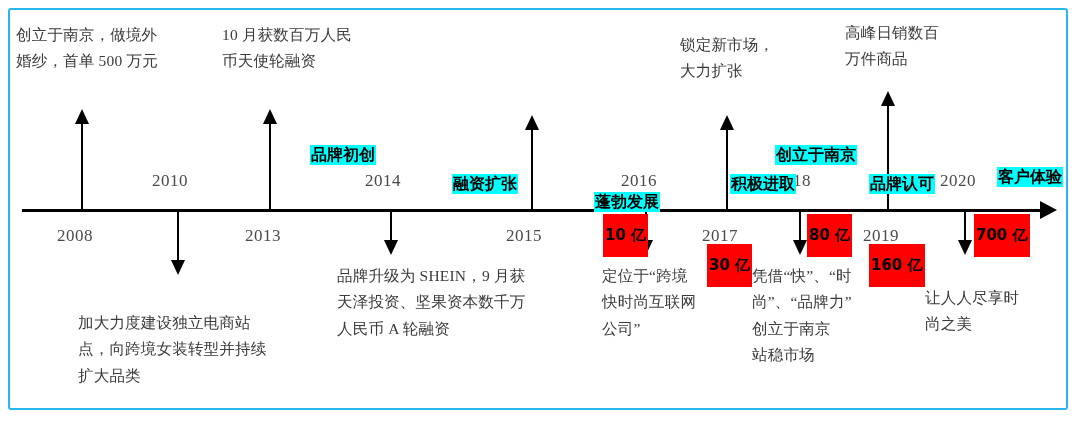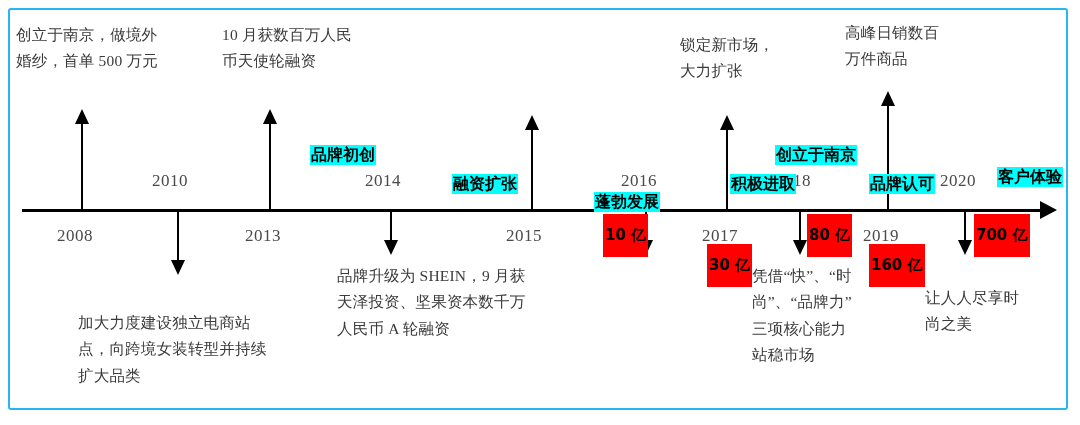--- a/index.html
+++ b/index.html
@@ -168,24 +168,27 @@
 万件商品</div>
 
   <div class="note" style="left:78px; top:310px; width:240px;">加大力度建设独立电商站
 点，向跨境女装转型并持续
 扩大品类</div>
 
   <div class="note" style="left:337px; top:263px; width:250px;">品牌升级为 SHEIN，9 月获
 天泽投资、坚果资本数千万
 人民币 A 轮融资</div>
 
+  <div class="note" style="left:602px; top:263px; width:130px;">定位于“跨境
+快时尚互联网
+公司”</div>
 
   <div class="note" style="left:752px; top:263px; width:130px;">凭借“快”、“时
 尚”、“品牌力”
-三项核心能力
+创立于南京
 站稳市场</div>
 
   <div class="note" style="left:925px; top:285px; width:125px;">让人人尽享时
 尚之美</div>
 
   <div class="year" style="left:57px; top:226px;">2008</div>
   <div class="year" style="left:245px; top:226px;">2013</div>
   <div class="year" style="left:506px; top:226px;">2015</div>
   <div class="year" style="left:702px; top:226px;">2017</div>
   <div class="year" style="left:863px; top:226px;">2019</div>

